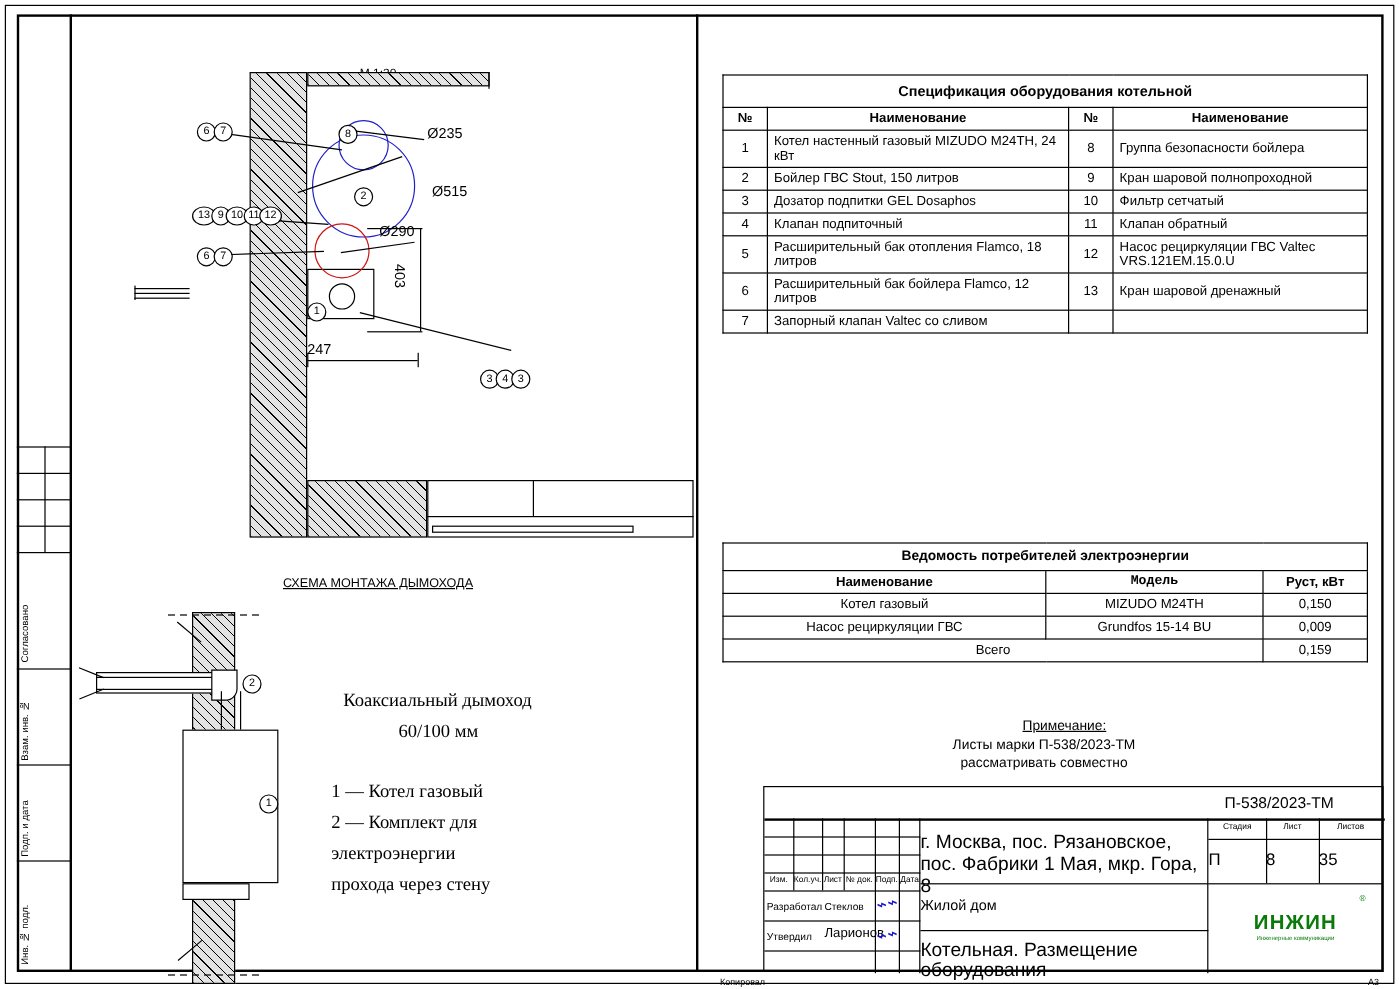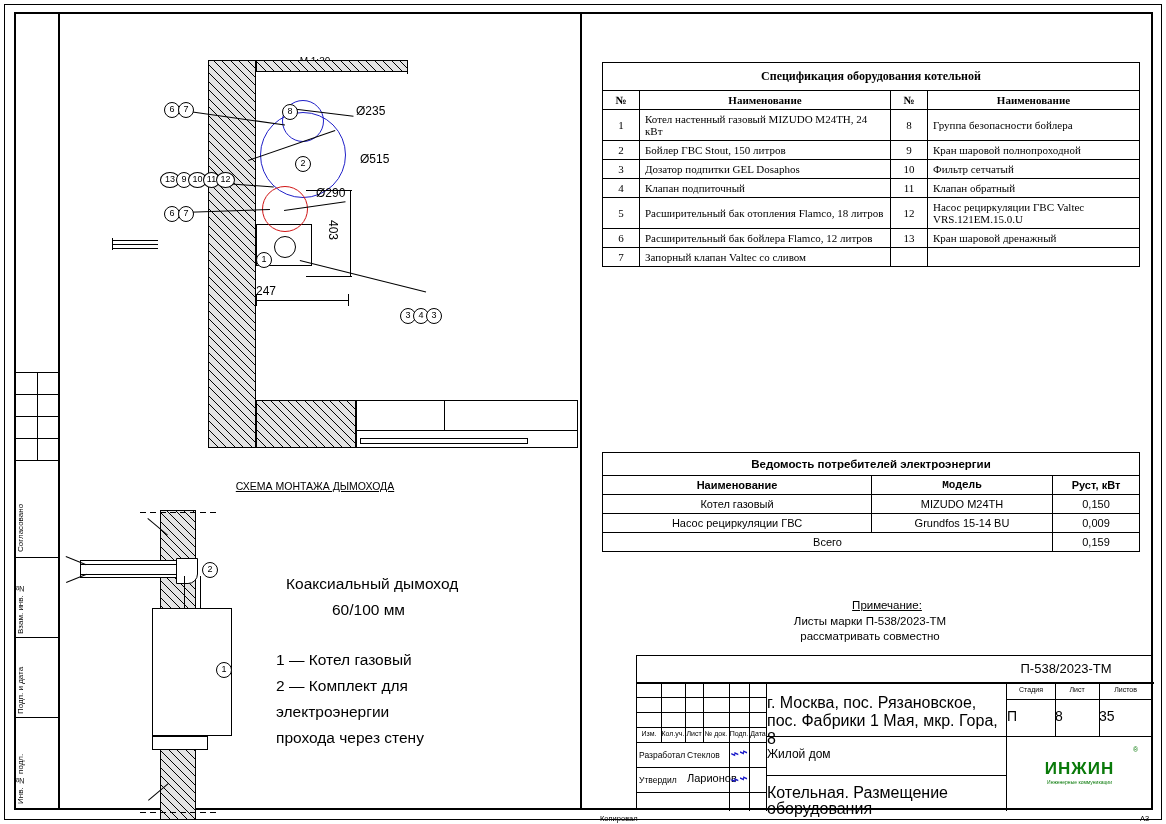--- a/index.html
+++ b/index.html
@@ -32,21 +32,21 @@
   .tbl td,.tbl th{border:1px solid #000;padding:3px 5px;vertical-align:middle;}
   .tbl th{font-weight:bold;text-align:center;}
   .c{text-align:center;}
   .note{position:absolute;font-size:11.5px;line-height:1.35;text-align:center;}
   .logo{display:flex;align-items:center;justify-content:center;flex-direction:column;}
   .logo .lg1{font-weight:bold;font-size:17px;color:#0a7a0a;letter-spacing:1px;}
   .logo .lg2{font-size:5px;color:#0a7a0a;}
   .sig{position:absolute;color:#1414c8;font-family:"DejaVu Serif",serif;font-style:italic;font-size:15px;transform:rotate(-12deg);}
   .footer-txt{position:absolute;font-size:7.5px;}
   .smalllbl{font-size:7px;text-align:center;}
-  .schema-txt{position:absolute;font-family:Liberation Sans, sans-serif;font-size:15.5px;line-height:1.55;white-space:pre;}
+  .schema-txt{position:absolute;font-family:Liberation Serif, serif;font-size:15.5px;line-height:1.55;white-space:pre;}
 </style>
 </head>
 <body>
 
 <div id="sheet">
   <div class="frame-outer"></div>
   <div class="frame-inner"></div>
 
   <div class="left-col">
 
@@ -168,21 +168,21 @@
       <div class="schema-txt" style="left:216px;top:174px;">2 — Комплект для</div>
       <div class="schema-txt" style="left:216px;top:200px;">электроэнергии</div>
       <div class="schema-txt" style="left:216px;top:226px;">прохода через стену</div>
     </div>
 
     <div class="hline" style="left:0;top:444px;width:0;height:0;"></div>
   </div>
 
   <div class="vline" style="left:580px;top:12px;width:2px;height:798px;"></div>
 
-  <table class="tbl" style="left:602px;top:62px;width:538px;font-family:Liberation Serif, serif;">
+  <table class="tbl" style="left:602px;top:62px;width:538px;">
     <tbody>
         <tr>
           <th colspan="4" style="font-size:12px;padding:6px;">Спецификация оборудования котельной</th>
         </tr>
     <tr>
       <th style="width:26px;">№</th>
       <th style="width:240px;">Наименование</th>
       <th style="width:26px;">№</th>
       <th>Наименование</th>
     </tr>

